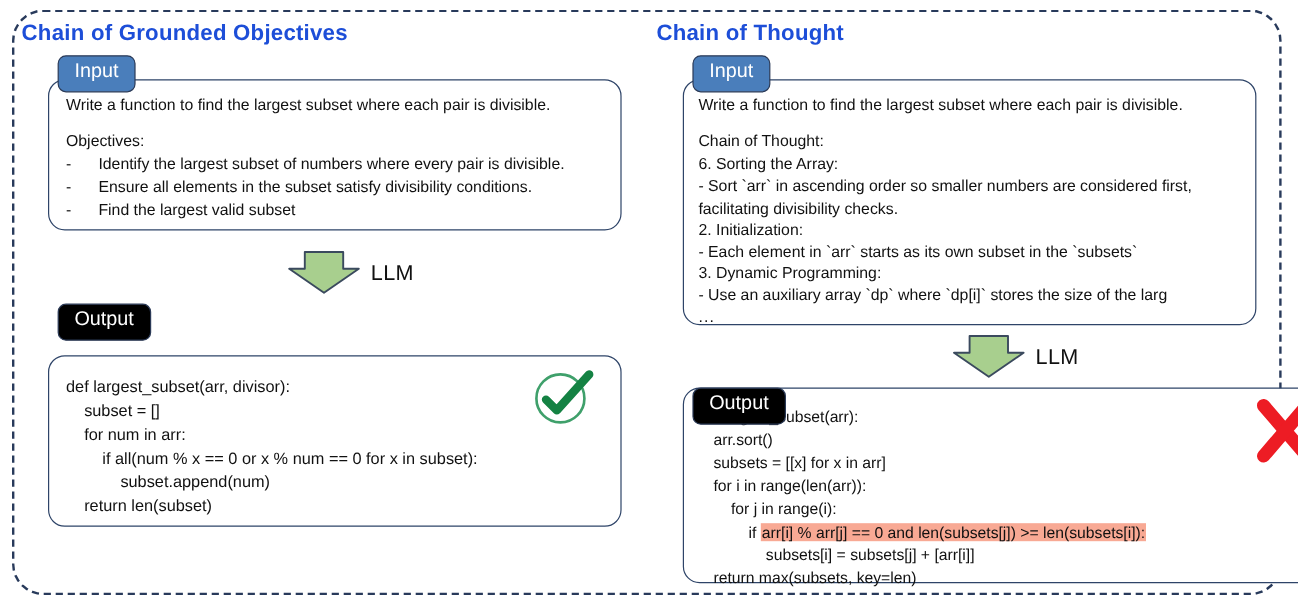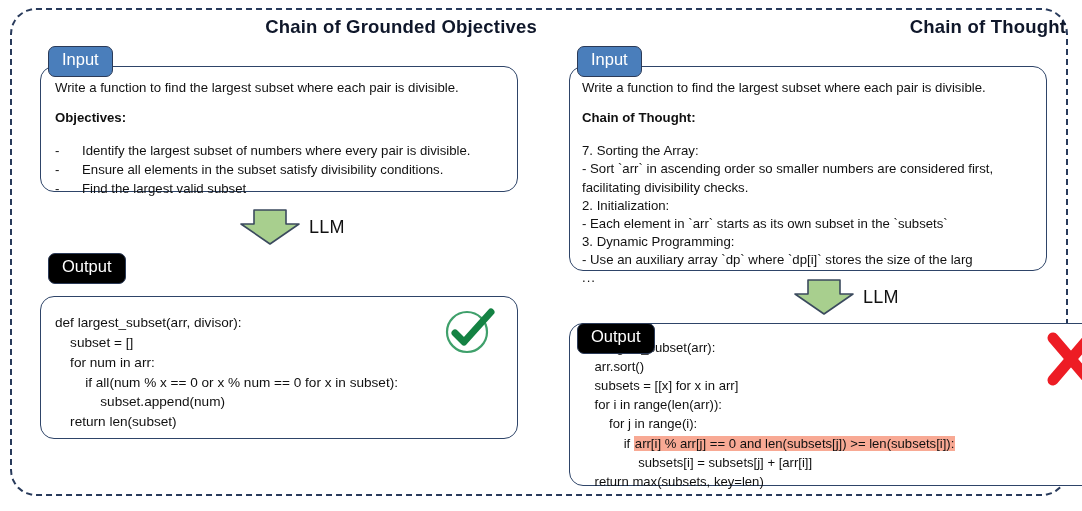--- a/index.html
+++ b/index.html
@@ -36,25 +36,25 @@
     height: 488px;
   }
   #col-cgo { left: 18px; }
   #col-cot { left: 547px; }
 
   .col-title {
     position: absolute;
     top: 8px;
     left: 0;
     width: 519px;
-    text-align: right;
+    text-align: left;
     font-size: 18.5px;
     font-weight: bold;
     letter-spacing: 0.2px;
-    color: #0f172a;
+    color: #1d4ed8;
   }
 
   
   .panel {
     position: absolute;
     box-sizing: border-box;
     border: 1.6px solid #2e4468;
     border-radius: 14px;
     background: #ffffff;
   }
@@ -81,21 +81,21 @@
     font-size: 16.5px;
     font-weight: normal;
     white-space: nowrap;
     z-index: 5;
   }
   .badge-input  { background: #4a7ebb; }
   .badge-output { background: #000000; margin-top: 20px; }
 
   
   .prompt-line { margin: 0 0 12px 0; }
-  .bold-head   { font-weight: bold; margin: 0 0 16px 0; }
+  .bold-head   { font-weight: normal; margin: 0 0 2px 0; }
   .obj-row {
     display: flex;
     margin: 0;
     line-height: 1.42;
   }
   .obj-dash {
     width: 27px;
     flex: 0 0 27px;
     color: #111;
   }
@@ -193,21 +193,21 @@
 
   <div class="col-title">Chain of Thought</div>
 
   <div class="badge badge-input" style="left:30px; top:38px;">Input</div>
 
   <div class="panel" style="left:22px; top:58px; width:478px; height:205px;">
     <div class="panel-body" style="left:12px; right:10px;">
       <p class="prompt-line">Write a function to find the largest subset where each pair is divisible.</p>
       <p class="bold-head">Chain of Thought:</p>
 
-      <p class="cot-line">7. Sorting the Array:</p>
+      <p class="cot-line">6. Sorting the Array:</p>
       <p class="cot-line">    - Sort `arr` in ascending order so smaller numbers are considered first, facilitating divisibility checks.</p>
       <p class="cot-line">2. Initialization:</p>
       <p class="cot-line">    - Each element in `arr` starts as its own subset in the `subsets`</p>
       <p class="cot-line">3. Dynamic Programming:</p>
       <p class="cot-line">     - Use an auxiliary array `dp` where `dp[i]` stores the size of the larg</p>
       <p class="ellipsis">...</p>
     </div>
   </div>
 
   <div class="llm-group" style="left:245px; top:270px;">

